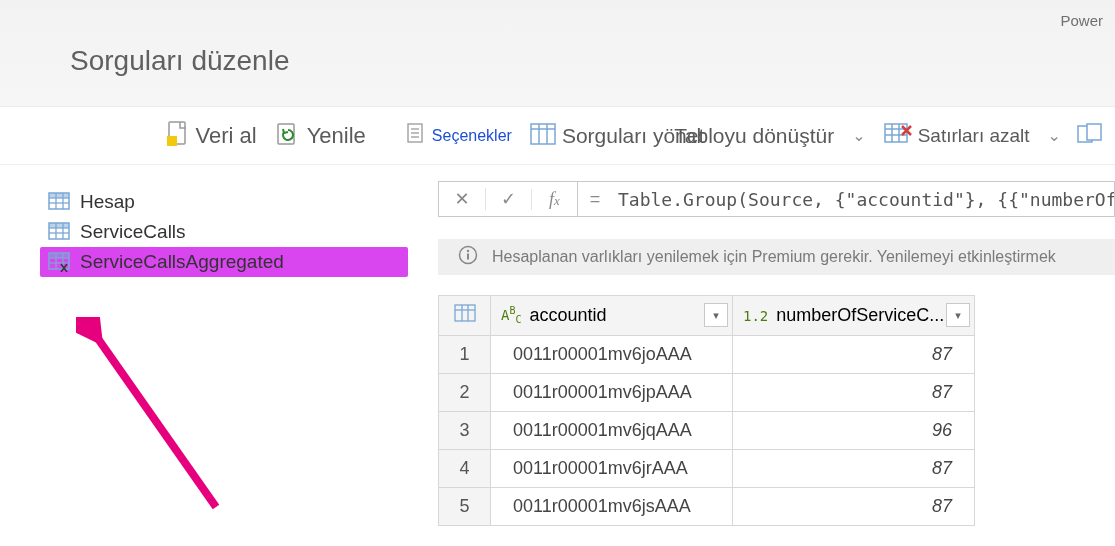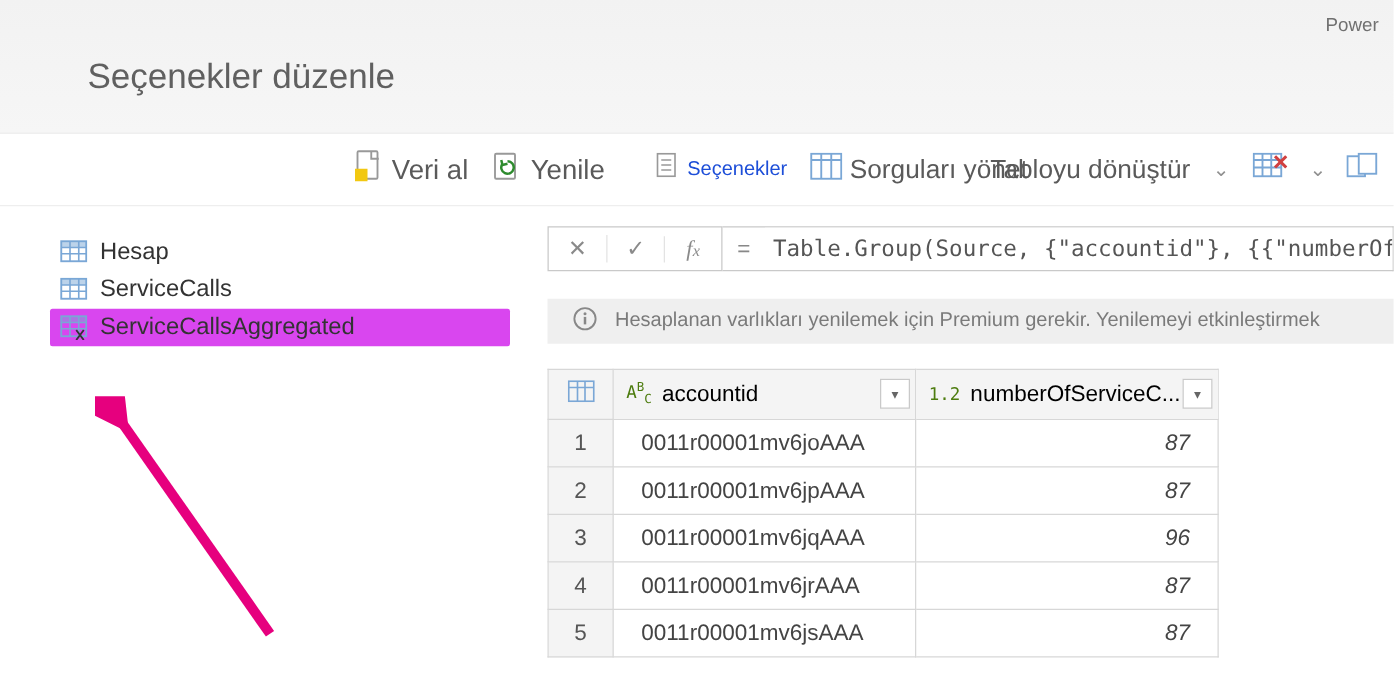--- a/index.html
+++ b/index.html
@@ -60,21 +60,21 @@
   .data-table td.cell { padding:0 22px; color:#444; }
   .data-table td.cell.num { text-align:right; font-style:italic; }
 
   .type-ico { font-family:Consolas,monospace; font-size:14px; color:#4d7c0f; }
 </style>
 </head>
 <body>
 
 <div class="title-band">
   <div class="app-brand">Power </div>
-  <div class="page-title">Seçenekler düzenle</div>
+  <div class="page-title">Sorguları düzenle</div>
 </div>
 
 <div class="toolbar">
 
   <div class="tb-btn">
     <span class="ico">
       <svg width="24" height="28" viewBox="0 0 24 28">
         <rect x="3" y="2" width="16" height="22" rx="1" fill="none" stroke="#999" stroke-width="1.5"></rect>
         <path d="M14 2 v6 h6" fill="none" stroke="#999" stroke-width="1.5"></path>
         <rect x="1" y="16" width="10" height="10" fill="#f2c811"></rect>
@@ -130,20 +130,21 @@
       <svg width="28" height="22" viewBox="0 0 28 22">
         <rect x="1" y="1" width="22" height="18" fill="none" stroke="#7aa7d6" stroke-width="1.5"></rect>
         <line x1="1" y1="6" x2="23" y2="6" stroke="#7aa7d6" stroke-width="1.5"></line>
         <line x1="1" y1="12" x2="23" y2="12" stroke="#7aa7d6" stroke-width="1.5"></line>
         <line x1="8" y1="1" x2="8" y2="19" stroke="#7aa7d6" stroke-width="1.5"></line>
         <line x1="15" y1="1" x2="15" y2="19" stroke="#7aa7d6" stroke-width="1.5"></line>
         <line x1="18" y1="3" x2="27" y2="12" stroke="#d04040" stroke-width="2.5"></line>
         <line x1="27" y1="3" x2="18" y2="12" stroke="#d04040" stroke-width="2.5"></line>
       </svg>
     </span>
+    <span class="tb-text" style="font-size:19px">Satırları azalt</span>
   </div>
   <span class="chev">⌄</span>
 
   <span class="ico" style="margin-left:4px;">
     <svg width="28" height="22" viewBox="0 0 28 22">
       <rect x="1" y="3" width="14" height="16" fill="none" stroke="#7aa7d6" stroke-width="1.5"></rect>
       <rect x="10" y="1" width="14" height="16" fill="#fff" stroke="#7aa7d6" stroke-width="1.5"></rect>
     </svg>
   </span>
 </div>

